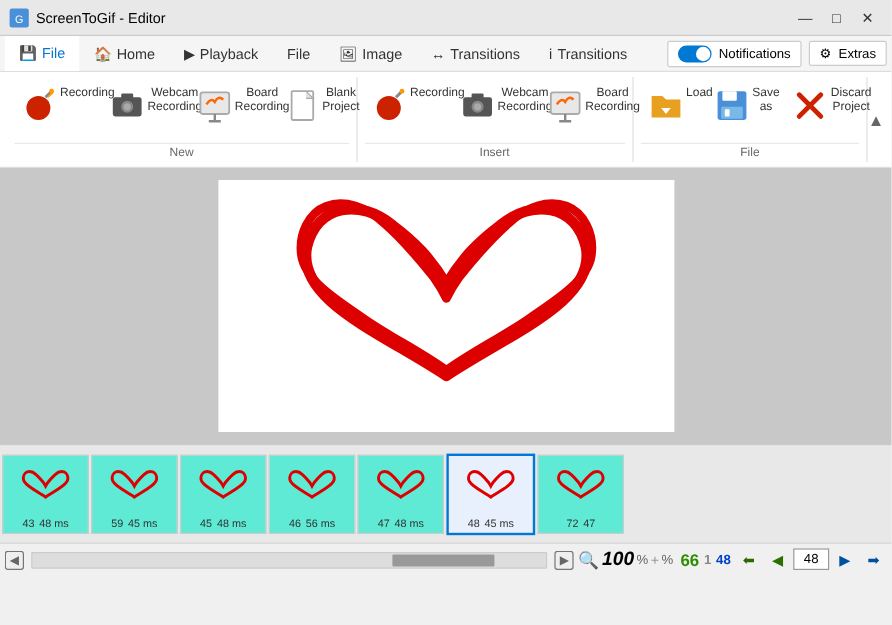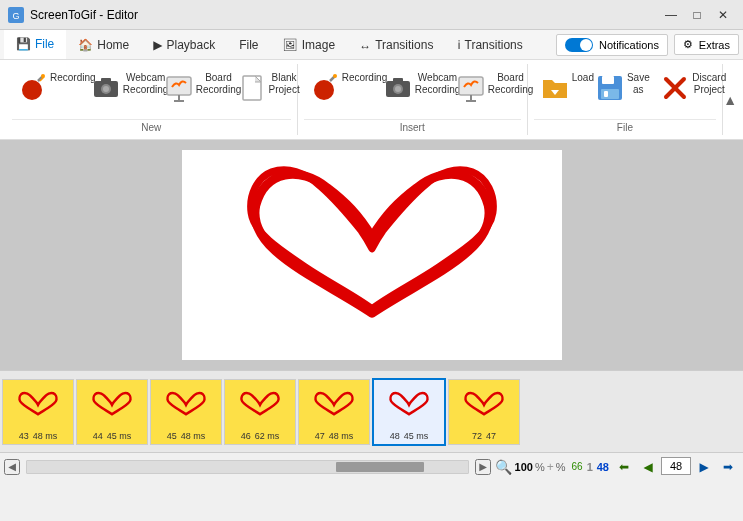--- a/index.html
+++ b/index.html
@@ -160,21 +160,21 @@
       padding: 4px 2px;
       gap: 2px;
       overflow-x: auto;
       scrollbar-width: thin;
     }
     .film-frame {
       display: flex;
       flex-direction: column;
       align-items: center;
       min-width: 72px;
-      background: #fde047;
+      background: #5eead4;
       border: 1px solid #ccc;
       padding: 2px;
       cursor: pointer;
       position: relative;
     }
     .film-frame.selected { border: 2px solid #0078d4; background: #e8f0fe; }
     .film-frame-img {
       width: 66px; height: 48px;
       display: flex; align-items: center; justify-content: center;
       overflow: hidden;
@@ -202,21 +202,21 @@
       background: #ddd;
       border: 1px solid #ccc;
       border-radius: 1px;
       position: relative;
       margin: 0 2px;
     }
     .zoom-area {
       display: flex; align-items: center; gap: 2px; margin-left: auto;
     }
     .zoom-icon { font-size: 14px; color: #666; }
-    .zoom-val { font-size: 11px; font-weight: bold; }
+    .zoom-val { font-size: 16px; font-weight: bold; font-style: italic; }
     .zoom-pct { font-size: 11px; color: #666; }
     .nav-arrows { display: flex; gap: 2px; }
     .nav-arrow {
       width: 22px; height: 20px;
       display: flex; align-items: center; justify-content: center;
       cursor: pointer; font-size: 12px; color: #2a6a00;
       border: none; background: transparent;
     }
     .nav-arrow.prev { color: #2a6a00; }
     .nav-arrow.next { color: #0050a0; }
@@ -457,21 +457,21 @@
       </div>
     </div>
 
     <div class="film-frame">
       <div class="film-frame-img">
         <svg width="52" height="38" viewBox="0 0 380 210">
           <path d="M190,165 C170,150 140,135 115,118 C85,98 58,80 55,58 C52,38 62,18 78,12 C95,6 115,12 132,28 C148,42 162,58 178,78 C183,85 187,92 190,98 C193,92 197,85 202,78 C218,58 232,42 248,28 C265,12 285,6 302,12 C318,18 328,38 325,58 C322,80 295,98 265,118 C240,135 210,150 190,165Z" fill="none" stroke="#dd0000" stroke-width="18" stroke-linecap="round"></path>
         </svg>
       </div>
       <div class="film-frame-info">
-        <span>44</span>
+        <span>59</span>
         <span>45 ms</span>
       </div>
     </div>
 
     <div class="film-frame">
       <div class="film-frame-img">
         <svg width="52" height="38" viewBox="0 0 380 210">
           <path d="M190,165 C170,150 140,135 115,118 C85,98 58,80 55,58 C52,38 62,18 78,12 C95,6 115,12 132,28 C148,42 162,58 178,78 C183,85 187,92 190,98 C193,92 197,85 202,78 C218,58 232,42 248,28 C265,12 285,6 302,12 C318,18 328,38 325,58 C322,80 295,98 265,118 C240,135 210,150 190,165Z" fill="none" stroke="#dd0000" stroke-width="18" stroke-linecap="round"></path>
         </svg>
       </div>
@@ -482,21 +482,21 @@
     </div>
 
     <div class="film-frame">
       <div class="film-frame-img">
         <svg width="52" height="38" viewBox="0 0 380 210">
           <path d="M190,165 C170,150 140,135 115,118 C85,98 58,80 55,58 C52,38 62,18 78,12 C95,6 115,12 132,28 C148,42 162,58 178,78 C183,85 187,92 190,98 C193,92 197,85 202,78 C218,58 232,42 248,28 C265,12 285,6 302,12 C318,18 328,38 325,58 C322,80 295,98 265,118 C240,135 210,150 190,165Z" fill="none" stroke="#dd0000" stroke-width="18" stroke-linecap="round"></path>
         </svg>
       </div>
       <div class="film-frame-info">
         <span>46</span>
-        <span>62 ms</span>
+        <span>56 ms</span>
       </div>
     </div>
 
     <div class="film-frame">
       <div class="film-frame-img">
         <svg width="52" height="38" viewBox="0 0 380 210">
           <path d="M190,165 C170,150 140,135 115,118 C85,98 58,80 55,58 C52,38 62,18 78,12 C95,6 115,12 132,28 C148,42 162,58 178,78 C183,85 187,92 190,98 C193,92 197,85 202,78 C218,58 232,42 248,28 C265,12 285,6 302,12 C318,18 328,38 325,58 C322,80 295,98 265,118 C240,135 210,150 190,165Z" fill="none" stroke="#dd0000" stroke-width="18" stroke-linecap="round"></path>
         </svg>
       </div>
       <div class="film-frame-info">
@@ -536,21 +536,21 @@
   <div class="filmstrip-scrollbar">
     <div style="position:absolute; left:70%; top:1px; width:20%; height:10px; background:#999; border-radius:1px;"></div>
   </div>
   <button class="scroll-arrow">▶</button>
   <div class="zoom-area">
     <span class="zoom-icon">🔍</span>
     <span class="zoom-val">100</span>
     <span class="zoom-pct">%</span>
     <span style="color:#999">+</span>
     <span style="font-size:11px;color:#666">%</span>
-    <span style="color:#2d8c00;font-weight:normal;font-size:10px;margin-left:4px;">66</span>
+    <span style="color:#2d8c00;font-weight:bold;font-size:14px;margin-left:4px;">66</span>
     <span style="color:#888;font-size:11px;"> </span>
     <span style="color:#888;font-size:11px;font-weight:bold;">1</span>
     <span style="color:#888;font-size:11px;"> </span>
     <span style="color:#0044cc;font-size:11px;font-weight:bold;">48</span>
   </div>
   <div class="nav-arrows">
     <button class="nav-arrow prev">⬅</button>
     <button class="nav-arrow prev" style="color:#2a7000;">◀</button>
     <input type="text" class="frame-input" value="48" style="">
     <button class="nav-arrow next" style="color:#0050a0;">▶</button>

